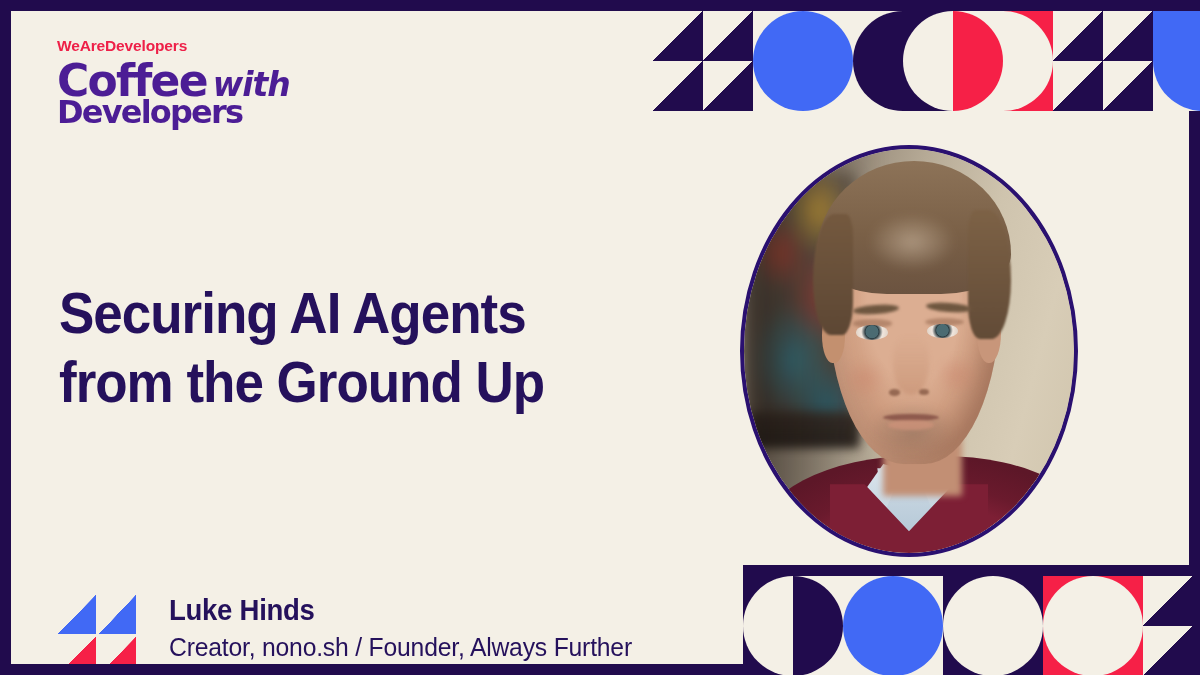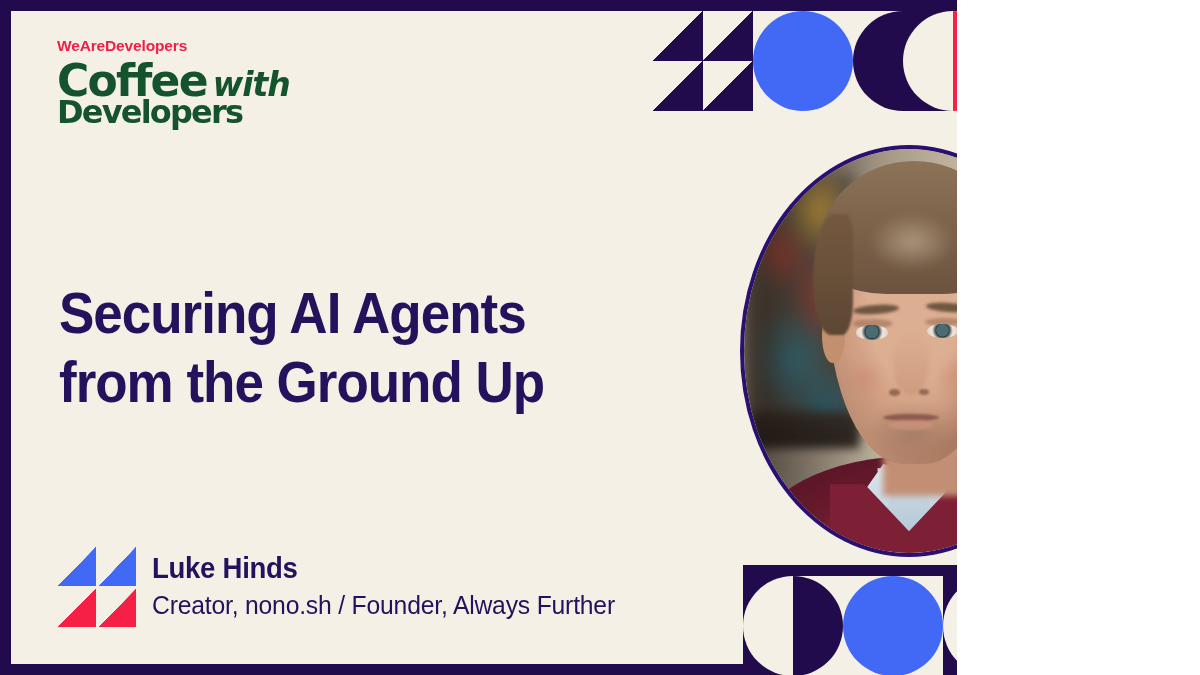--- a/index.html
+++ b/index.html
@@ -6,21 +6,21 @@
 
   html, body {
     width: 1200px;
     height: 675px;
     overflow: hidden;
     font-family: "Liberation Sans", sans-serif;
   }
 
   #slide {
     position: relative;
-    width: 957px;
+    width: 1200px;
     height: 675px;
     background: #210B4D;
     overflow: hidden;
   }
 
   
   #canvas {
     position: absolute;
     left: 11px;
     top: 11px;
@@ -39,21 +39,21 @@
   }
   #brand-kicker {
     font-size: 15.5px;
     font-weight: 700;
     letter-spacing: -0.15px;
     color: #EE2048;
     line-height: 1;
     margin-bottom: 8px;
   }
   #brand-wordmark {
-    color: #14532d;
+    color: #4c1d95;
     font-family: "DejaVu Sans", sans-serif;
     font-weight: 700;
     line-height: 0.86;
     letter-spacing: -1.8px;
   }
   .brand-line1 { font-size: 44px; white-space: nowrap; }
   .brand-line2 { font-size: 32px; white-space: nowrap; }
   .brand-with {
     font-style: italic;
     font-size: 33px;
@@ -75,24 +75,24 @@
     letter-spacing: -1.1px;
     transform: scaleX(0.93);
     transform-origin: left top;
   }
   #title .tline { display: block; white-space: nowrap; }
 
   
   #speaker {
     position: absolute;
     left: 47px;
-    top: 532px;
+    top: 580px;
     display: flex;
-    align-items: center;
-    gap: 16px;
+    align-items: flex-start;
+    gap: 33px;
   }
   #speaker-mark {
     width: 78px;
     height: 80px;
     display: grid;
     grid-template-columns: 1fr 1fr;
     grid-template-rows: 1fr 1fr;
     gap: 3px;
     flex: 0 0 auto;
     margin-top: 4px;

